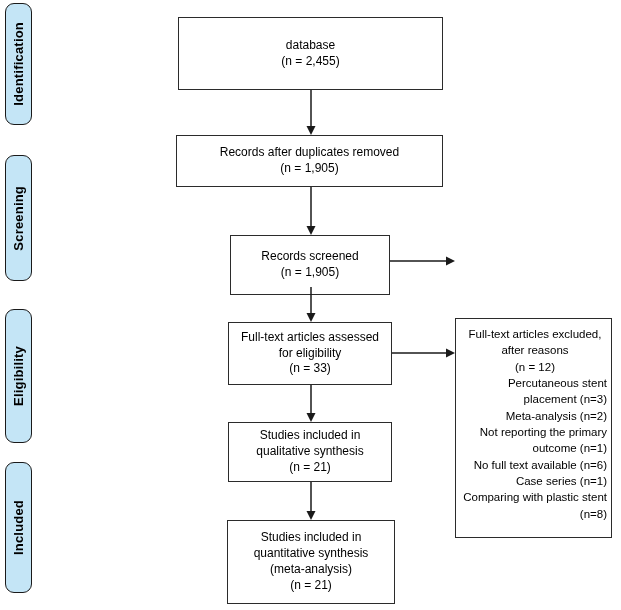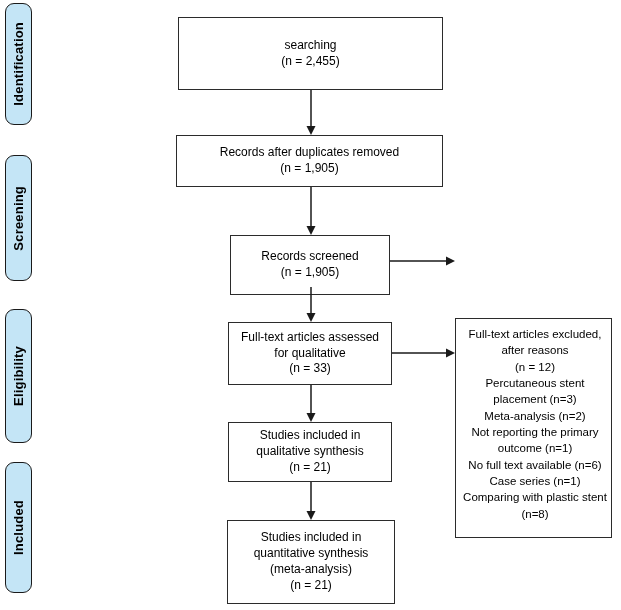--- a/index.html
+++ b/index.html
@@ -66,21 +66,21 @@
     justify-content: flex-start;
     align-items: stretch;
     text-align: left;
     padding: 7px 4px 23px 7px;
     font-size: 11.5px;
     line-height: 1.42;
   }
   .box-qualitative  { left: 228px; top: 422px; width: 164px; height: 60px; }
   .box-quantitative { left: 227px; top: 520px; width: 168px; height: 84px; }
   .reasons-head { text-align: center; }
-  .reason-item  { text-align: center; }
+  .reason-item  { text-align: right; }
 
   svg.arrows {
     position: absolute;
     left: 0; top: 0;
     width: 621px;
     height: 610px;
     pointer-events: none;
   }
   svg.arrows line { stroke: #1a1a1a; stroke-width: 1.5; }
   svg.arrows polygon { fill: #1a1a1a; }
@@ -97,38 +97,38 @@
     <span class="vtext">Screening</span>
   </div>
   <div class="stage stage-eligibility">
     <span class="vtext">Eligibility</span>
   </div>
   <div class="stage stage-included">
     <span class="vtext">Included</span>
   </div>
 
   <div class="fbox box-identified">
-    <div>searching</div>
+    <div>database</div>
     <div>(n = 2,455)</div>
   </div>
 
   <div class="fbox box-deduplicated">
     <div>Records after duplicates removed</div>
     <div>(n = 1,905)</div>
   </div>
 
   <div class="fbox box-screened">
     <div>Records screened</div>
     <div>(n = 1,905)</div>
   </div>
 
 
   <div class="fbox box-fulltext">
     <div>Full-text articles assessed</div>
-    <div>for qualitative</div>
+    <div>for eligibility</div>
     <div>(n = 33)</div>
   </div>
 
   <div class="fbox box-reasons">
     <div class="reasons-head">Full-text articles excluded,</div>
     <div class="reasons-head">after reasons</div>
     <div class="reasons-head">(n = 12)</div>
     <div class="reason-item">Percutaneous stent placement (n=3)</div>
     <div class="reason-item">Meta-analysis (n=2)</div>
     <div class="reason-item">Not reporting the primary outcome (n=1)</div>

